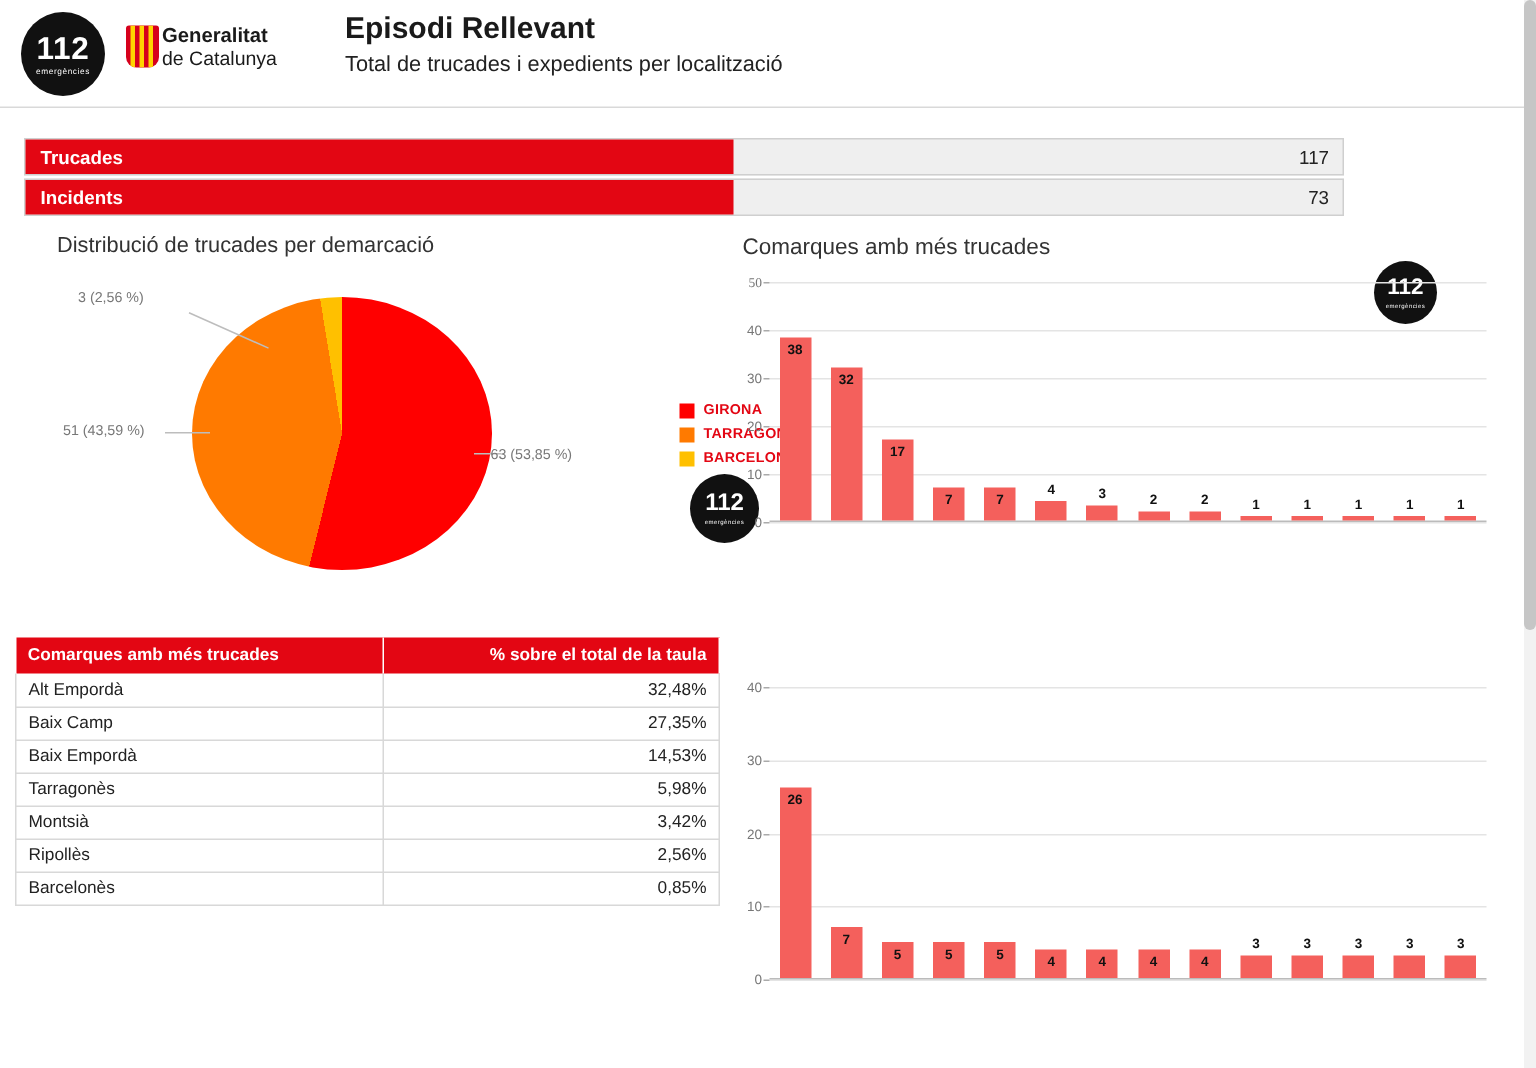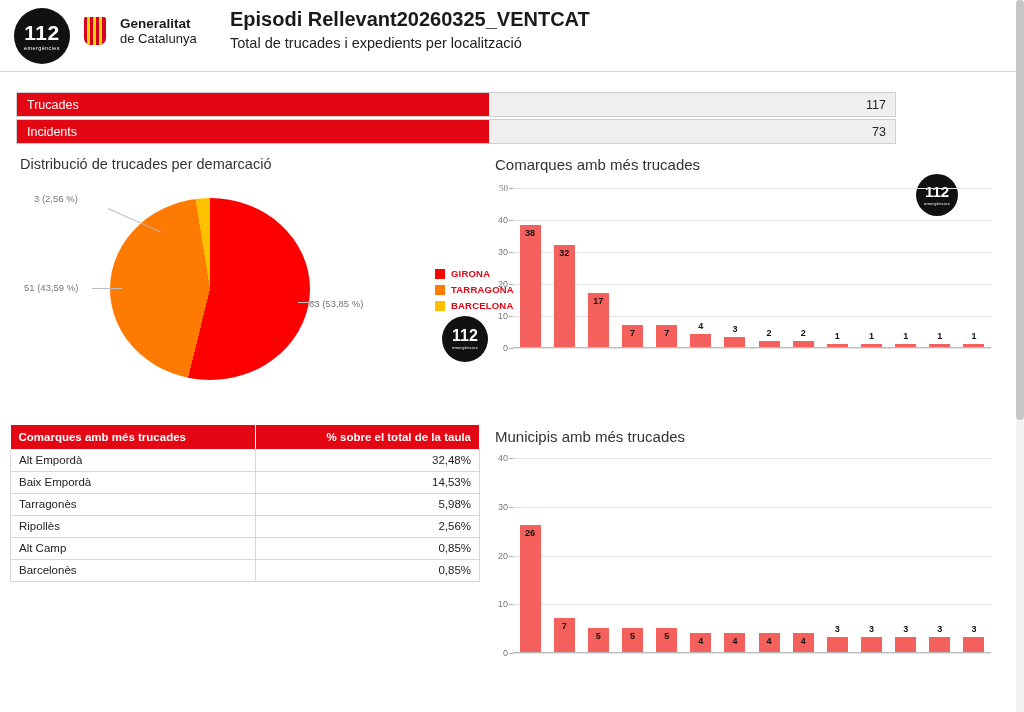--- a/index.html
+++ b/index.html
@@ -27,39 +27,39 @@
     position: absolute; left: 14px; top: 8px;
     width: 56px; height: 56px; border-radius: 50%;
     background: #111; color: #fff;
     display: flex; flex-direction: column; align-items: center; justify-content: center;
   }
   .logo112 .num { font-size: 21px; font-weight: bold; letter-spacing: .5px; line-height: 1; }
   .logo112 .sub { font-size: 5.5px; letter-spacing: .4px; margin-top: 2px; }
 
   .gencat {
     position: absolute; left: 84px; top: 16px;
-    display: flex; align-items: center; gap: 14px;
+    display: flex; align-items: center; gap: 2px;
   }
   .gencat .shield {
     width: 22px; height: 28px; position: relative;
     background: #d6001c;
     border-radius: 2px 2px 7px 7px;
     overflow: hidden;
   }
   .gencat .shield .bar {
     position: absolute; top: 0; width: 3px; height: 100%;
     background: #ffd400;
   }
   .gencat .txt {
     font-size: 13.5px; line-height: 1.15; color: #1a1a1a; font-weight: bold;
   }
   .gencat .txt .l2 { font-weight: normal; font-size: 13px; }
 
   .title-block { position: absolute; left: 230px; top: 8px; }
-  .title-row { display: flex; align-items: baseline; }
+  .title-row { display: flex; align-items: baseline; gap: 28px; }
   .title-main { font-size: 20px; font-weight: bold; color: #1a1a1a; }
   .title-code { font-size: 20px; font-weight: bold; color: #1a1a1a; }
   .title-sub { font-size: 14.5px; color: #222; margin-top: 4px; }
 
   
   .kpi-zone {
     position: absolute; left: 0; top: 80px; width: 1024px; height: 62px;
   }
   .kpi-row {
     position: absolute; left: 16px; width: 880px; height: 25px;
@@ -67,21 +67,21 @@
     display: flex; align-items: center;
   }
   .kpi-row.r1 { top: 12px; }
   .kpi-row.r2 { top: 39px; }
   .kpi-fill {
     position: absolute; left: 0; top: 0; height: 100%;
     background: #e30613;
   }
   .kpi-label {
     position: relative; z-index: 2; color: #fff; font-size: 12.5px;
-    font-weight: normal; padding-left: 10px;
+    font-weight: bold; padding-left: 10px;
   }
   .kpi-value {
     position: absolute; right: 9px; top: 50%; transform: translateY(-50%);
     font-size: 12.5px; color: #222;
   }
   .badge-right {
     position: absolute; width: 42px; height: 42px; border-radius: 50%;
     background: #111; color: #fff;
     display: flex; flex-direction: column; align-items: center; justify-content: center;
   }
@@ -89,21 +89,21 @@
   .badge-right .sub { font-size: 4px; margin-top: 1.5px; letter-spacing: .3px; }
 
   .kpi-badge { left: 916px; top: 94px; }
 
   
   .panel-title {
     font-size: 14.5px; color: #333; font-weight: normal;
   }
 
   .pie-panel {
-    position: absolute; left: 10px; top: 150px; width: 470px; height: 245px;
+    position: absolute; left: 28px; top: 150px; width: 470px; height: 245px;
   }
   .pie-panel .panel-title { position: absolute; left: 10px; top: 6px; }
   .pie-badge { left: 432px; top: 166px; width: 46px; height: 46px; }
   .pie-badge .num { font-size: 16px; }
 
   .pie-wrap {
     position: absolute; left: 100px; top: 48px; width: 200px; height: 182px;
   }
   .pie {
     width: 200px; height: 182px; border-radius: 50%;
@@ -226,21 +226,20 @@
       </div>
       <div class="txt">
         <div>Generalitat</div>
         <div class="l2">de Catalunya</div>
       </div>
     </div>
 
     <div class="title-block">
       <div class="title-row">
         <div class="title-main">Episodi Rellevant</div>
-        <div class="title-code">20260325_VENTCAT</div>
       </div>
       <div class="title-sub">Total de trucades i expedients per localització</div>
     </div>
   </div>
 
   <div class="kpi-zone">
     <div class="kpi-row r1">
       <div class="kpi-fill" id="fill0" style="width: 472px;"></div>
       <div class="kpi-label">Trucades</div>
       <div class="kpi-value">117</div>
@@ -370,45 +369,48 @@
           <th style="width:245px">Comarques amb més trucades</th>
           <th class="right">% sobre el total de la taula</th>
         </tr>
       </thead>
       <tbody id="table-body">
           <tr>
             <td>Alt Empordà</td>
             <td class="right">32,48%</td>
           </tr>
           <tr>
+            <td>Baix Camp</td>
+            <td class="right">27,35%</td>
+          </tr>
+          <tr>
             <td>Baix Empordà</td>
             <td class="right">14,53%</td>
           </tr>
           <tr>
             <td>Tarragonès</td>
             <td class="right">5,98%</td>
           </tr>
           <tr>
+            <td>Montsià</td>
+            <td class="right">3,42%</td>
+          </tr>
+          <tr>
             <td>Ripollès</td>
             <td class="right">2,56%</td>
           </tr>
           <tr>
-            <td>Alt Camp</td>
-            <td class="right">0,85%</td>
-          </tr>
-          <tr>
             <td>Barcelonès</td>
             <td class="right">0,85%</td>
           </tr>
         </tbody>
     </table>
   </div>
 
   <div class="muni-panel">
-    <div class="panel-title">Municipis amb més trucades</div>
 
     <div class="plot" id="plot-municipis" style="left:28px; top:38px; width:478px; height:195px;">
         <div class="gridline" style="top: 195px;"></div>
         <div class="ytick" style="top: 195px;">0</div>
         <div class="ytick-mark" style="top: 195px;"></div>
         <div class="gridline" style="top: 146.25px;"></div>
         <div class="ytick" style="top: 146.25px;">10</div>
         <div class="ytick-mark" style="top: 146.25px;"></div>
         <div class="gridline" style="top: 97.5px;"></div>
         <div class="ytick" style="top: 97.5px;">20</div>

